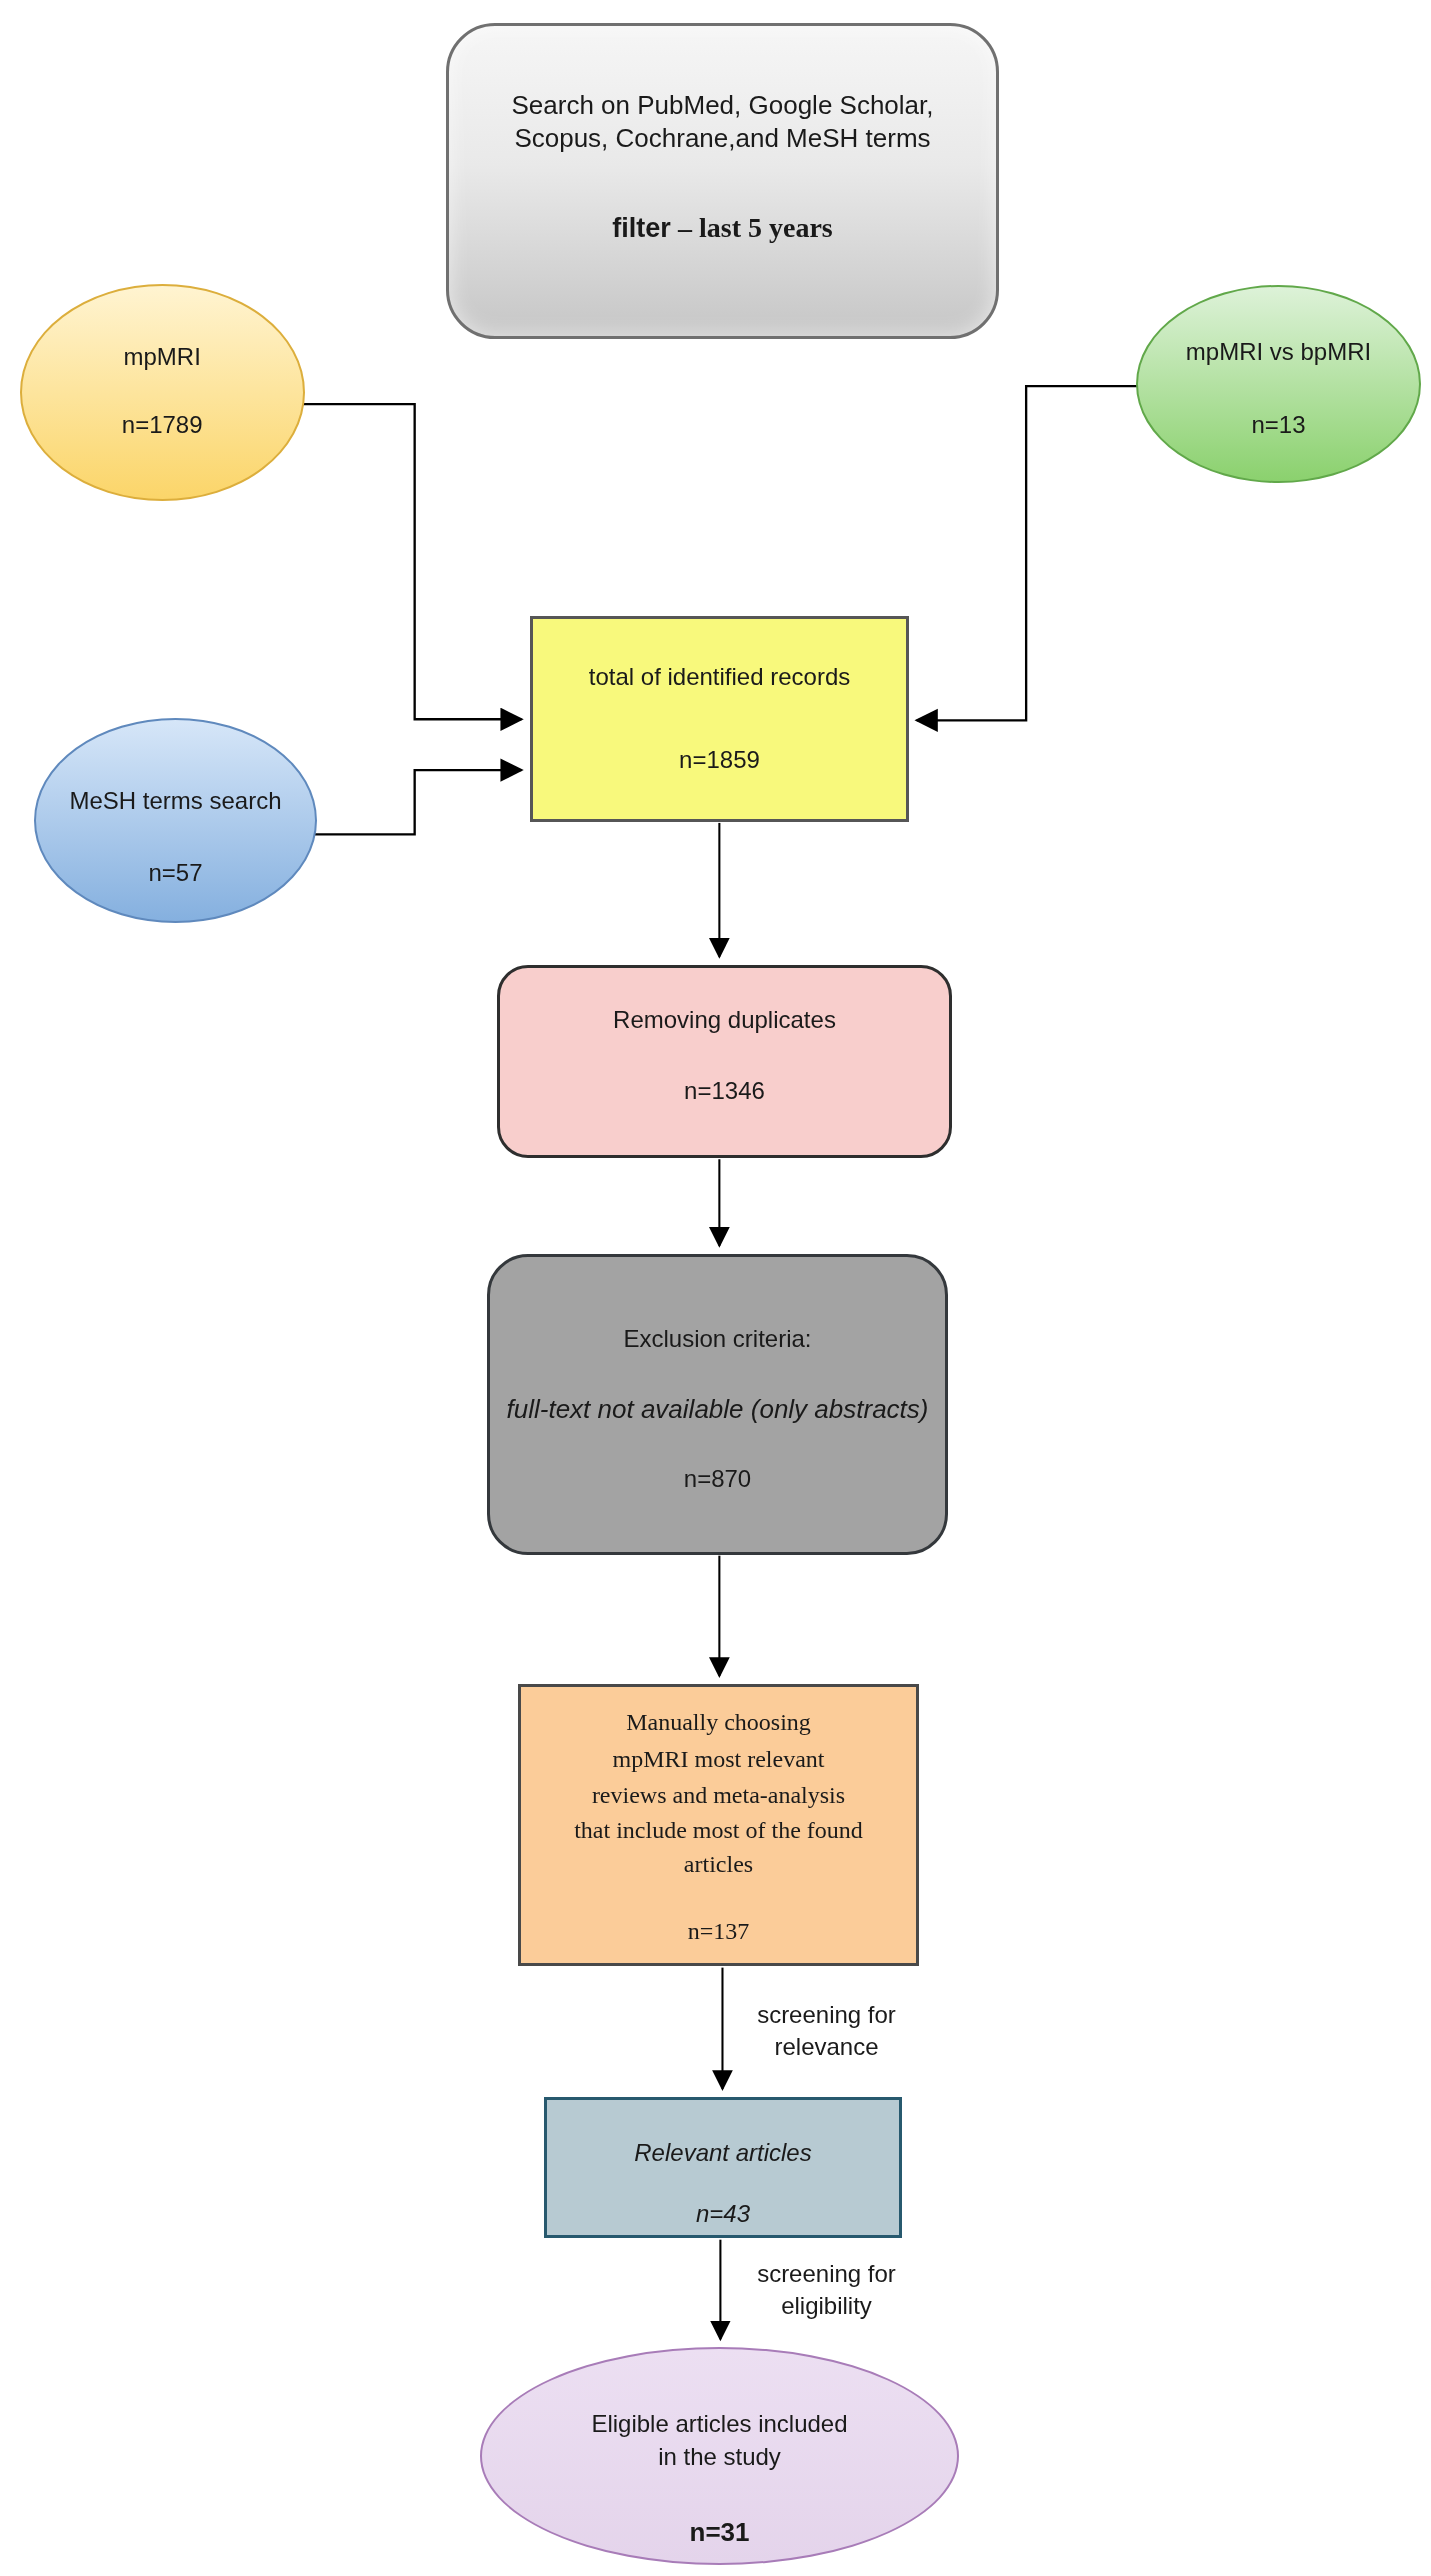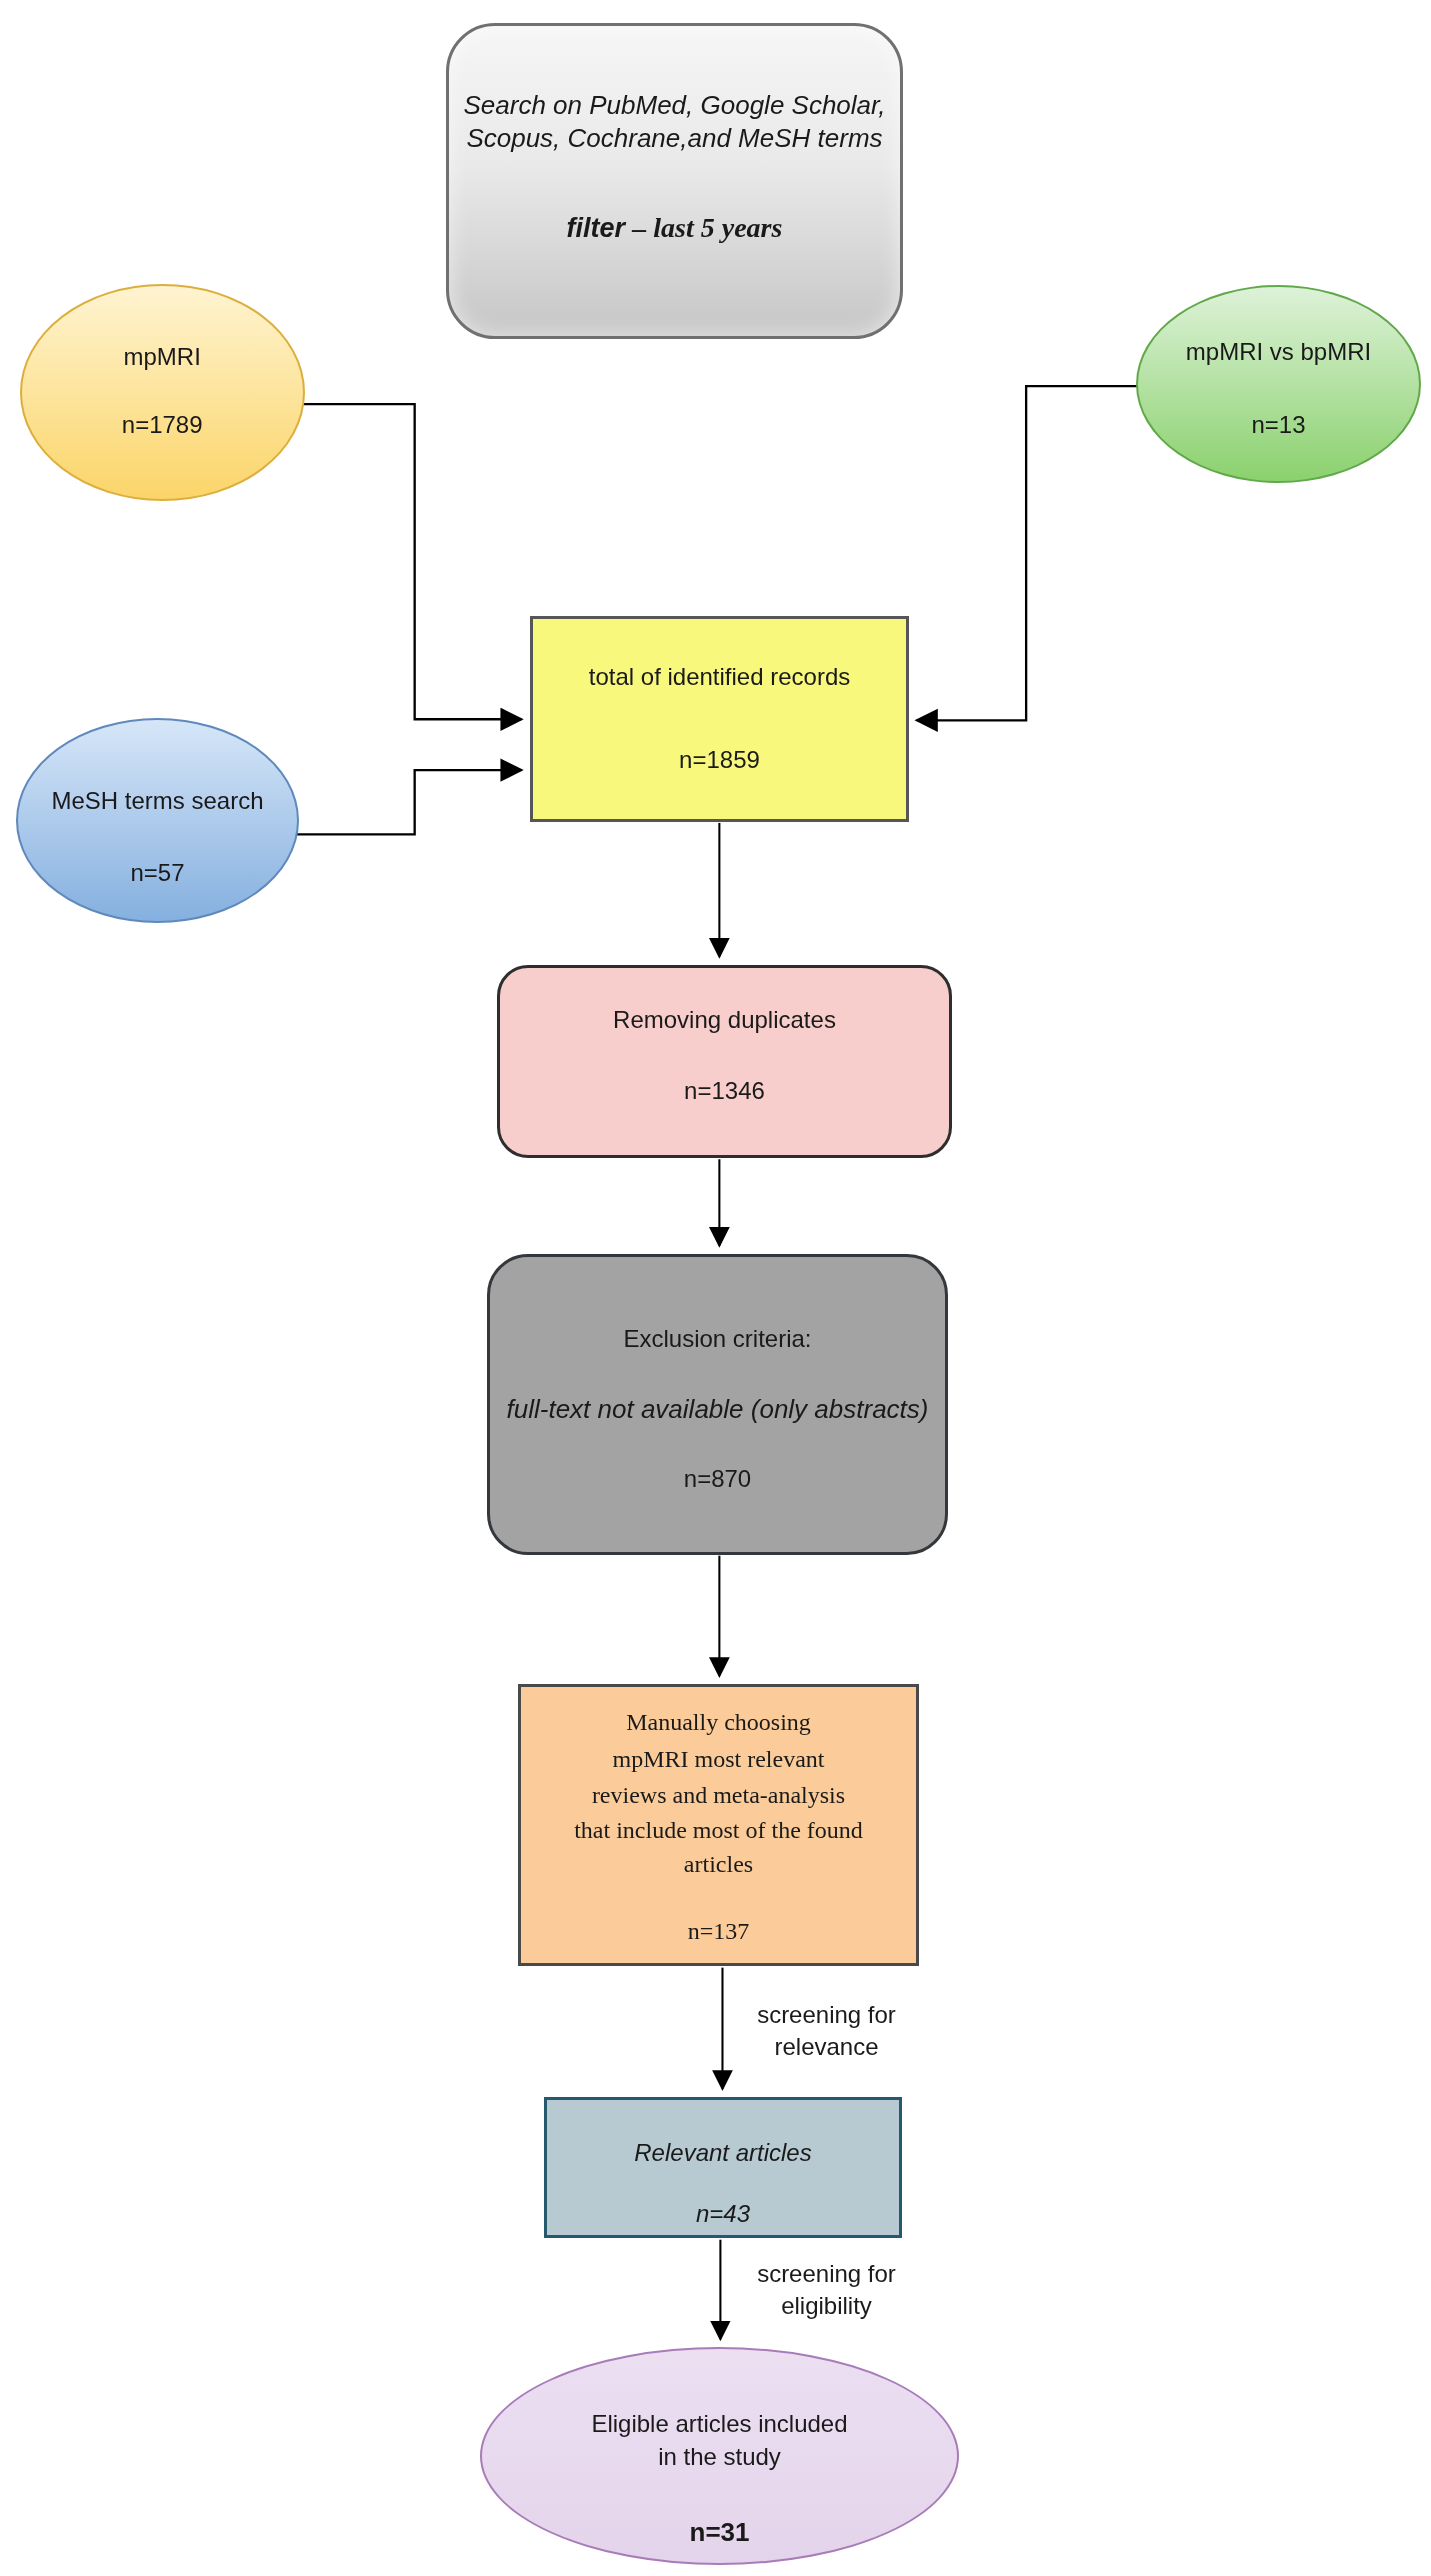--- a/index.html
+++ b/index.html
@@ -19,44 +19,43 @@
   }
   .node { position: absolute; box-sizing: border-box; }
   .tl {
     position: absolute; left: 0; width: 100%;
     text-align: center; height: 33px; line-height: 33px;
     font-size: 24px; white-space: nowrap;
   }
 
   
   .n-search {
-    left: 446px; top: 23px; width: 457px; height: 316px;
+    left: 446px; top: 23px; width: 553px; height: 316px;
     border: 3.1px solid #707070; border-radius: 49px;
     background: linear-gradient(180deg, #f6f6f6 0%, #e9e9e9 45%, #c6c6c6 100%);
     box-shadow: inset 0 0 21px rgba(255,255,255,0.6);
-    font-style: italic;
   }
   .n-search .tl { font-size: 26px; }
   .n-search .filter-strong { font-weight: bold; font-size: 27px; }
   .n-search .filter-rest { font-family: "Liberation Serif", "DejaVu Serif", serif; font-weight: bold; font-size: 28px; }
 
   
   .ellipse { border-radius: 50%; }
   .n-mpmri {
     left: 19.7px; top: 284px; width: 285px; height: 217px;
     background: linear-gradient(180deg, #fff4d1 0%, #fbd569 100%);
     border: 2.1px solid #dcae3c;
   }
   .n-bpmri {
     left: 1136px; top: 285px; width: 285px; height: 198px;
     background: linear-gradient(180deg, #ddf2d8 0%, #8bd16e 100%);
     border: 2.1px solid #61a84a;
   }
   .n-mesh {
-    left: 16px; top: 718px; width: 283px; height: 205px;
+    left: 34px; top: 718px; width: 283px; height: 205px;
     background: linear-gradient(180deg, #d6e6f8 0%, #85b0df 100%);
     border: 2.1px solid #5f89bd;
     text-decoration: underline;
   }
   .n-eligible {
     left: 480px; top: 2347px; width: 479px; height: 218px;
     background: linear-gradient(180deg, #ecdff2 0%, #e4d4eb 100%);
     border: 2.6px solid #a87cb8;
   }
   .n-eligible .count { font-weight: bold; font-size: 26px; }

